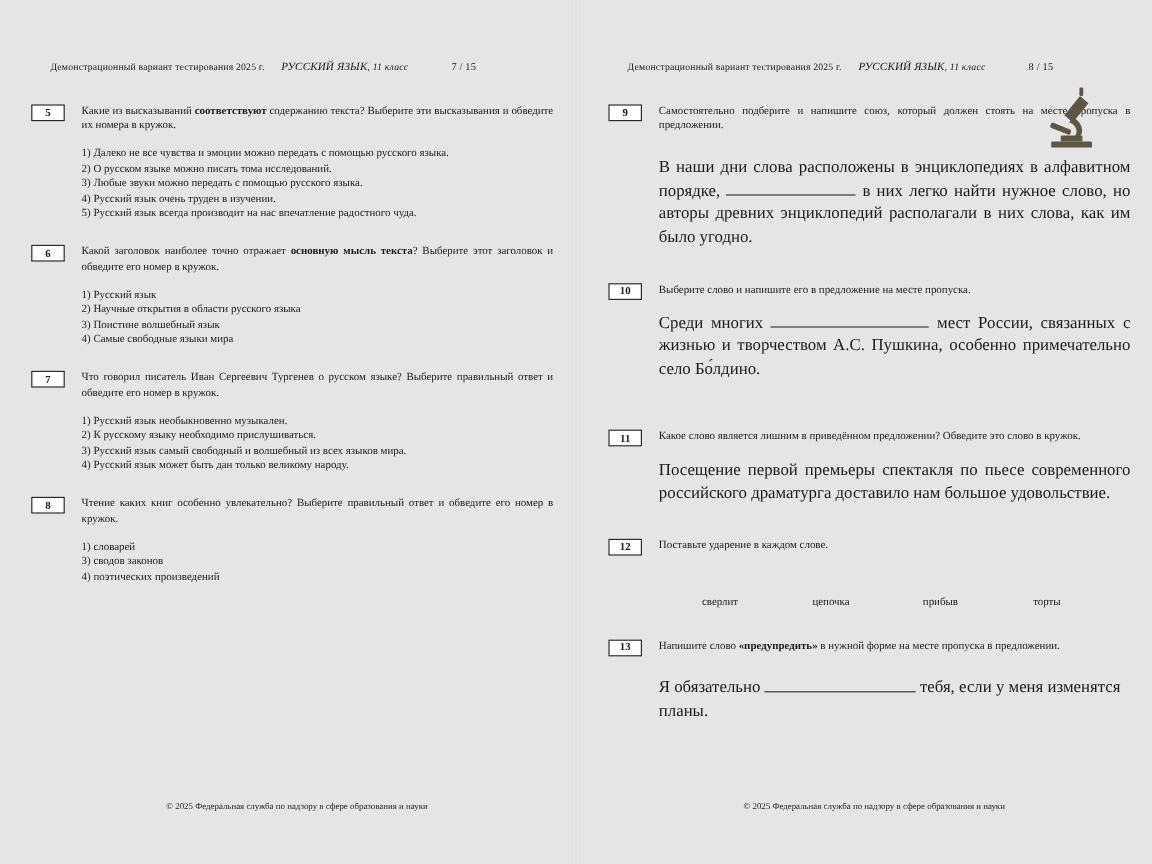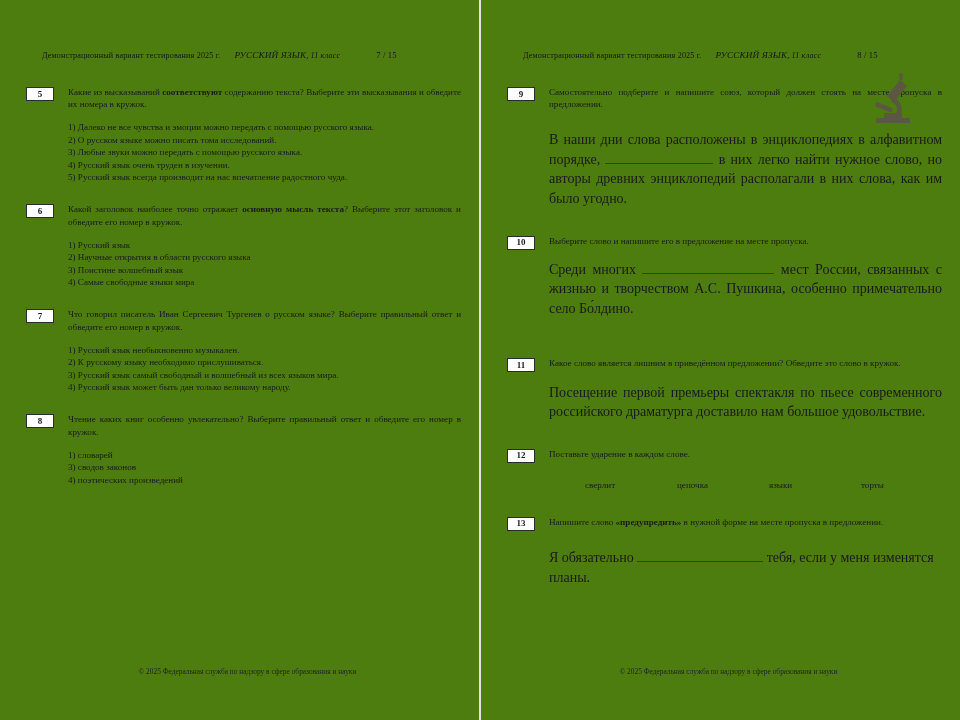--- a/index.html
+++ b/index.html
@@ -20,21 +20,21 @@
     width: 960px;
     height: 720px;
     box-sizing: border-box;
   }
 
   .page {
     position: relative;
     width: 480px;
     height: 720px;
     box-sizing: border-box;
-    background: #4d7c0f;
+    background: #e5e5e5;
     padding: 50px 26px 20px 26px;
   }
   .page.left  { padding-left: 26px; padding-right: 18px; }
   .page.right { padding-left: 26px; padding-right: 18px; }
 
   .page-divider {
     width: 2px;
     height: 720px;
     background: #e3e3e3;
     flex: 0 0 2px;
@@ -138,21 +138,21 @@
     height: 0.72em;
   }
   .blank-w1 { width: 108px; }
   .blank-w2 { width: 132px; }
   .blank-w3 { width: 126px; }
 
   .stress-row {
     display: flex;
     font-size: 9.1px;
     margin-left: 36px;
-    margin-top: 0;
+    margin-top: 16px;
   }
   .stress-row span { width: 92px; }
   .stress-row span:last-child { width: auto; }
 
   
   .microscope {
     position: absolute;
     right: 44px;
     top: 72px;
     width: 46px;
@@ -308,21 +308,21 @@
     <div class="gap-lg"></div>
 
     <div class="qblock">
       <div class="qnum">12</div>
       <div class="qbody">
         <p class="prompt">Поставьте ударение в каждом слове.</p>
         <div class="gap-md"></div>
         <div class="stress-row">
           <span>сверлит</span>
           <span>цепочка</span>
-          <span>языки</span>
+          <span>прибыв</span>
           <span>торты</span>
         </div>
       </div>
     </div>
 
     <div class="gap-lg"></div>
 
     <div class="qblock">
       <div class="qnum">13</div>
       <div class="qbody">

